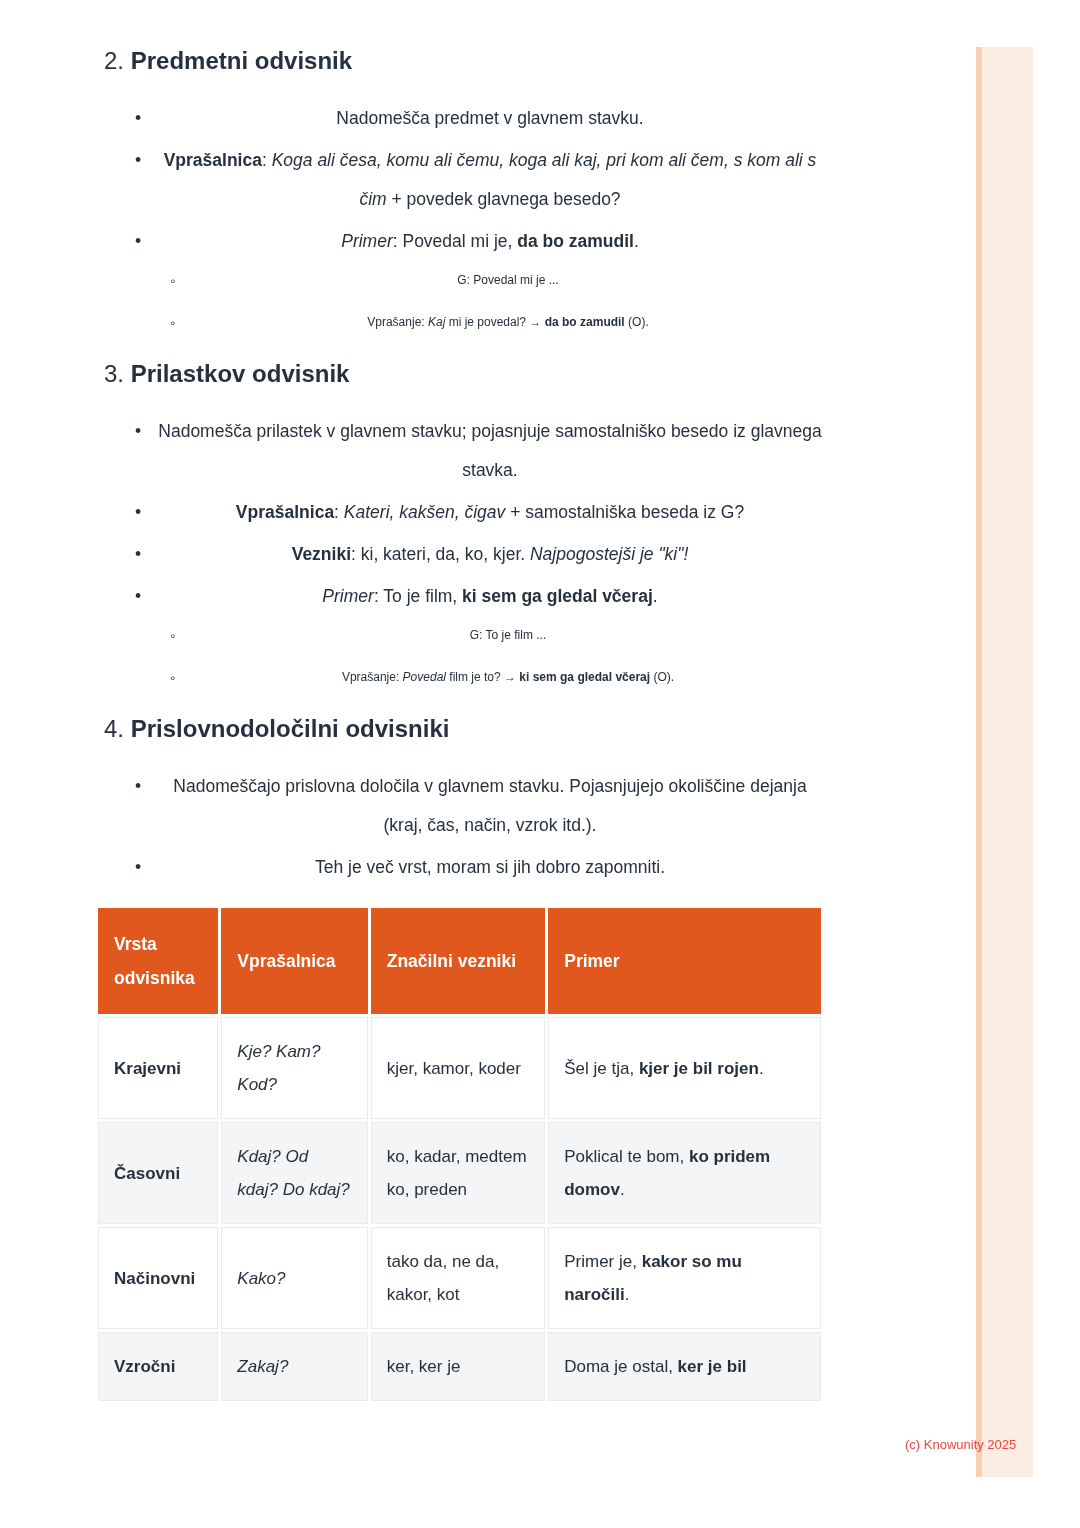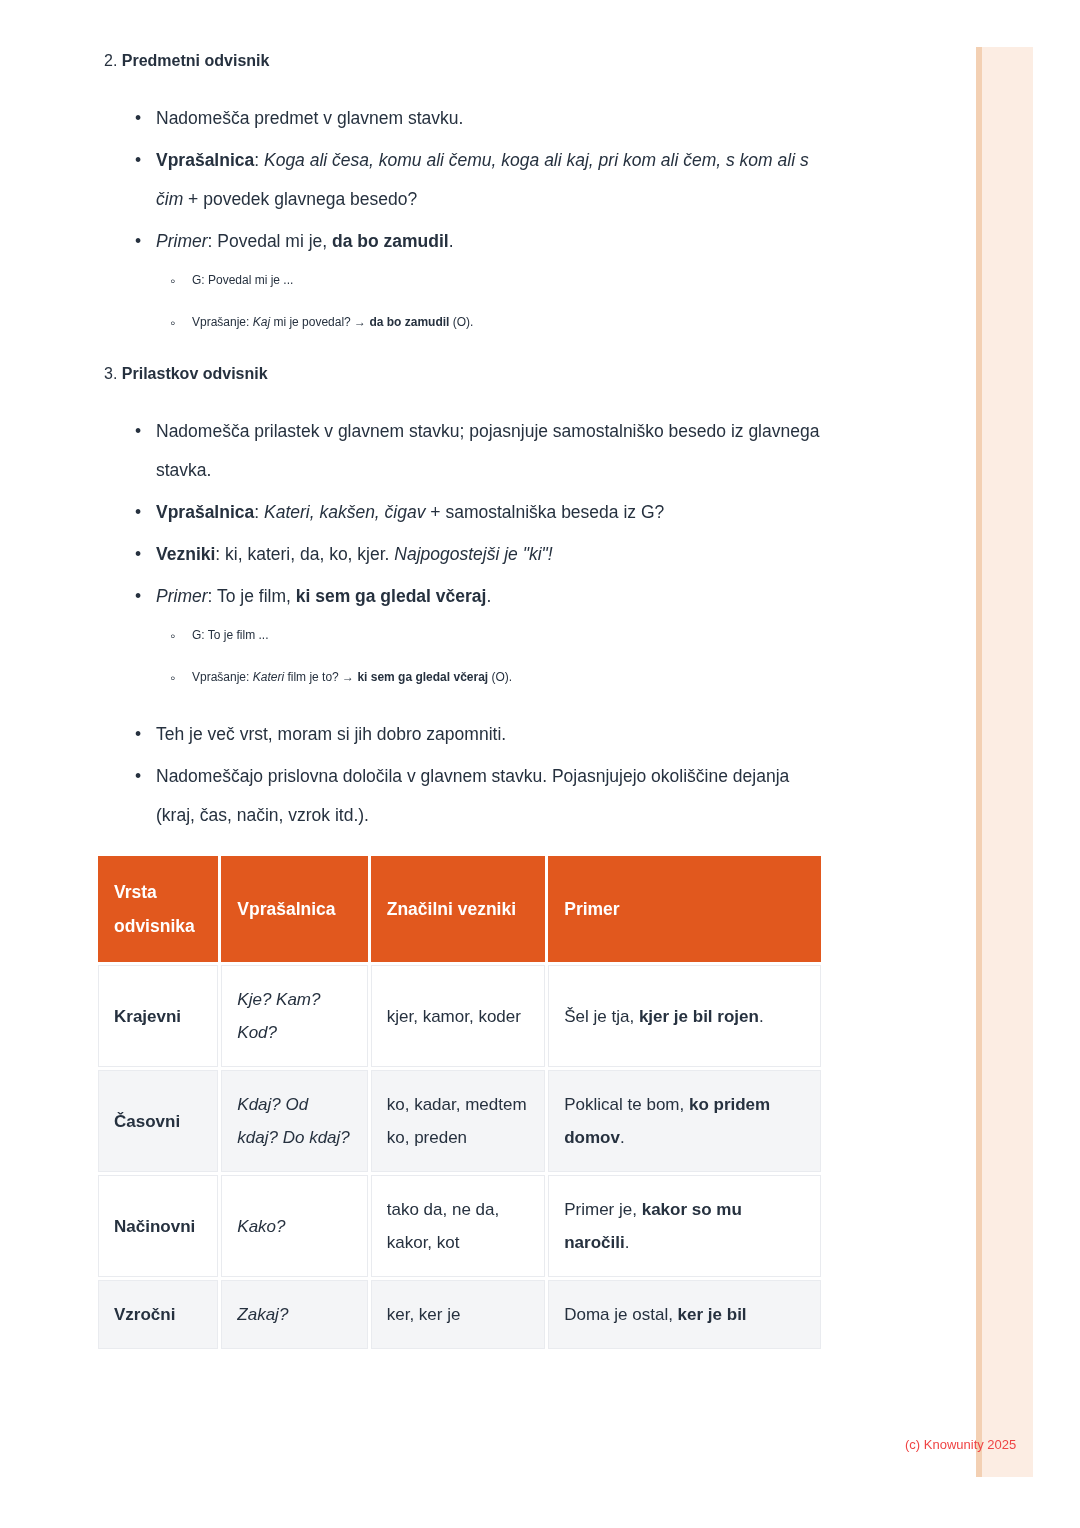--- a/index.html
+++ b/index.html
@@ -35,38 +35,39 @@
     white-space: nowrap;
   }
   .content {
     position: absolute;
     left: 104px;
     top: 47px;
     width: 722px;
   }
   section { margin-bottom: 18px; }
   h2 {
-    font-size: 16px;
+    font-size: 24px;
     line-height: 28px;
     font-weight: normal;
     margin-bottom: 24px;
     color: #26313F;
   }
   h2 .ttl { font-weight: bold; }
   ul.main {
     list-style: none;
     padding-left: 52px;
     width: 720px;
   }
   ul.main > li {
     position: relative;
     font-size: 17.5px;
     line-height: 39px;
     margin-bottom: 3px;
     max-width: 668px;
+    text-align: center;
   }
   ul.main > li > .line::before {
     content: "\2022";
     position: absolute;
     left: -21px;
     color: #26313F;
   }
   ul.sub {
     list-style: none;
     padding-left: 36px;
@@ -159,32 +160,33 @@
             <li>
               <div class="line"><span class="b">Vprašalnica</span><span>: </span><span class="i">Kateri, kakšen, čigav</span><span> + samostalniška beseda iz G?</span></div>
             </li>
             <li>
               <div class="line"><span class="b">Vezniki</span><span>: ki, kateri, da, ko, kjer. </span><span class="i">Najpogostejši je "ki"!</span></div>
             </li>
             <li>
               <div class="line"><span class="i">Primer</span><span>: To je film, </span><span class="b">ki sem ga gledal včeraj</span><span>.</span></div>
               <ul class="sub">
                 <li><span>G: To je film ...</span></li>
-                <li><span>Vprašanje: </span><span class="i">Kateri</span><span> film je to? → </span><span class="b">ki sem ga gledal včeraj</span><span> (O).</span></li>
+                <li><span>Vprašanje: </span><span class="i">Povedal</span><span> film je to? → </span><span class="b">ki sem ga gledal včeraj</span><span> (O).</span></li>
               </ul>
             </li>
           </ul>
         </section>
         <section>
+          <h2><span class="num">4. </span><span class="ttl">Prislovnodoločilni odvisniki</span></h2>
           <ul class="main">
             <li>
+              <div class="line"><span>Nadomeščajo prislovna določila v glavnem stavku. Pojasnjujejo okoliščine dejanja (kraj, čas, način, vzrok itd.).</span></div>
+            </li>
+            <li>
               <div class="line"><span>Teh je več vrst, moram si jih dobro zapomniti.</span></div>
-            </li>
-            <li>
-              <div class="line"><span>Nadomeščajo prislovna določila v glavnem stavku. Pojasnjujejo okoliščine dejanja (kraj, čas, način, vzrok itd.).</span></div>
             </li>
           </ul>
         </section>
       </div>
     <div class="table-wrap">
       <table class="odvisniki">
         <colgroup>
           <col class="c1">
             <col class="c2">
             <col class="c3">

